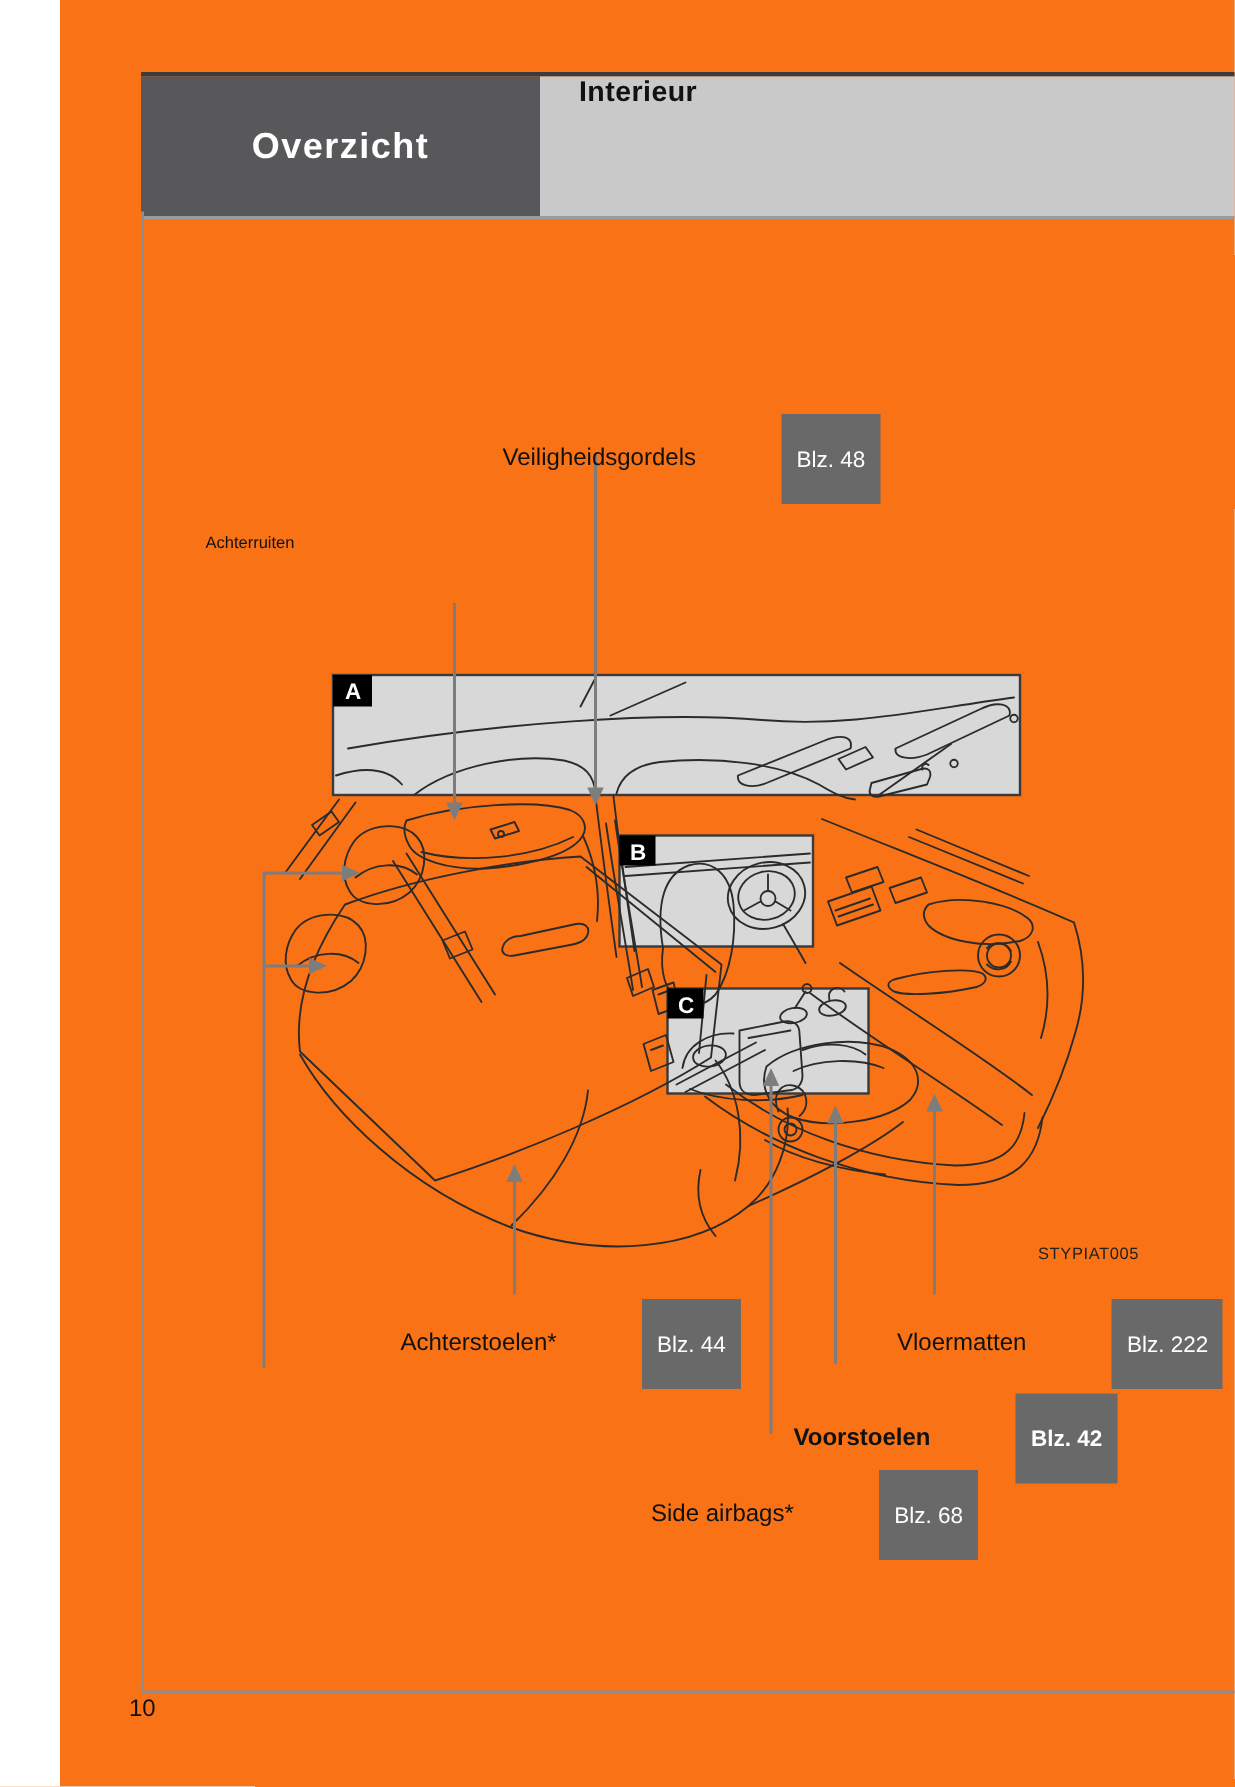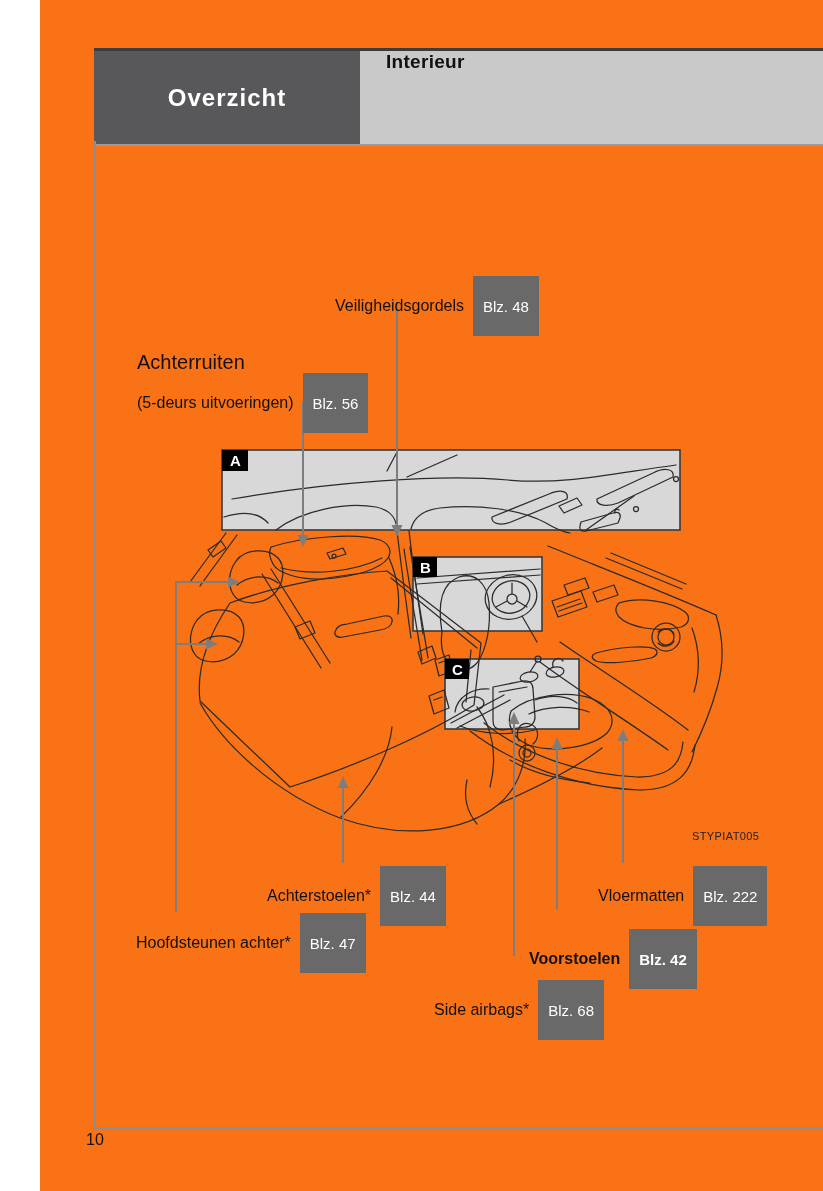--- a/index.html
+++ b/index.html
@@ -12,26 +12,26 @@
        border-top:3px solid #3c3c3c;border-bottom:2px solid #9b9b9b;display:flex;}
   .hdr-dark{width:266px;height:100%;background:#58585a;display:flex;align-items:center;justify-content:center;}
   .hdr-dark span{color:#fff;font-weight:bold;font-size:24px;letter-spacing:1px;}
   .hdr-light{flex:1;background:#c9c9c9;display:flex;}
   .hdr-light span{color:#111;font-weight:bold;font-size:19px;margin-left:26px;letter-spacing:.3px;}
   
   .frame-left{position:absolute;left:54px;top:141px;width:2px;height:987px;background:#8d8d8d;}
   .frame-bottom{position:absolute;left:54px;top:1127px;width:769px;height:2px;background:#8d8d8d;}
   .pagenum{position:absolute;left:46px;top:1131px;font-size:16px;color:#111;}
   
-  .callout{position:absolute;display:flex;align-items:center;white-space:nowrap;}
+  .callout{position:absolute;display:flex;align-items:center;white-space:nowrap;gap:48px;}
   .callout .lbl{font-size:16px;color:#111;}
   .badge{display:inline-flex;align-items:center;background:#696969;color:#fff;
          font-size:15px;padding:20px 10px;margin-left:9px;height:20px;}
   .callout.stack{display:block;}
-  .callout.stack .line1{font-size:20px;line-height:22px;color:#111;}
+  .callout.stack .line1{font-size:11px;line-height:22px;color:#111;}
   .callout.stack .line2{display:flex;align-items:center;white-space:nowrap;}
   .figcode{position:absolute;left:652px;top:830px;font-size:11px;letter-spacing:.4px;color:#222;}
   
   svg.fig{position:absolute;left:0;top:0;width:823px;height:1191px;}
   .art{stroke:#2b2b2b;stroke-width:1.25;fill:none;stroke-linecap:round;stroke-linejoin:round;}
   .panel{fill:#d8d8d8;stroke:#3a3a3a;stroke-width:1.6;}
   .chip{fill:#000;}
   .chiptxt{fill:#fff;font-family:"Liberation Sans",sans-serif;font-weight:bold;font-size:15px;}
   .leader{stroke:#7d7d7d;stroke-width:2;fill:none;}
   .arrow{fill:#7d7d7d;stroke:none;}
@@ -220,35 +220,27 @@
     </g>
   </svg>
 
   <div class="callout" style="left:295px;top:276px;">
     <span class="lbl">Veiligheidsgordels</span>
     <span class="badge">Blz. 48</span>
   </div>
 
   <div class="callout stack" style="left:97px;top:351px;">
     <div class="line1">Achterruiten</div>
-    <div class="line2">
-      <span class="lbl">(5-deurs uitvoeringen)</span>
-      <span class="badge">Blz. 56</span>
-    </div>
   </div>
 
   <div class="callout" style="left:227px;top:866px;">
     <span class="lbl">Achterstoelen*</span>
     <span class="badge">Blz. 44</span>
   </div>
 
-  <div class="callout" style="left:96px;top:913px;">
-    <span class="lbl">Hoofdsteunen achter*</span>
-    <span class="badge">Blz. 47</span>
-  </div>
 
   <div class="callout" style="left:558px;top:866px;">
     <span class="lbl">Vloermatten</span>
     <span class="badge">Blz. 222</span>
   </div>
 
   <div class="callout" style="left:489px;top:929px;font-weight:bold;">
     <span class="lbl">Voorstoelen</span>
     <span class="badge">Blz. 42</span>
   </div>

